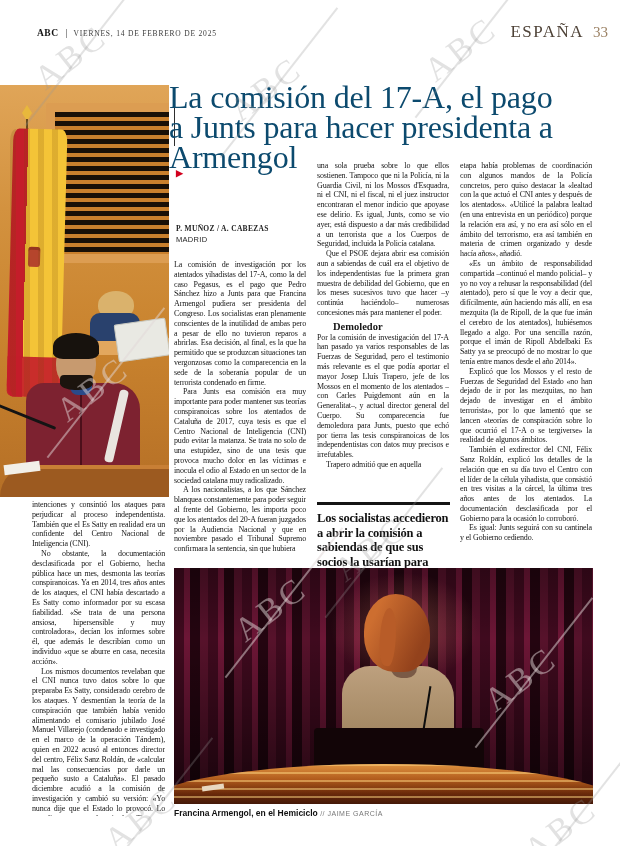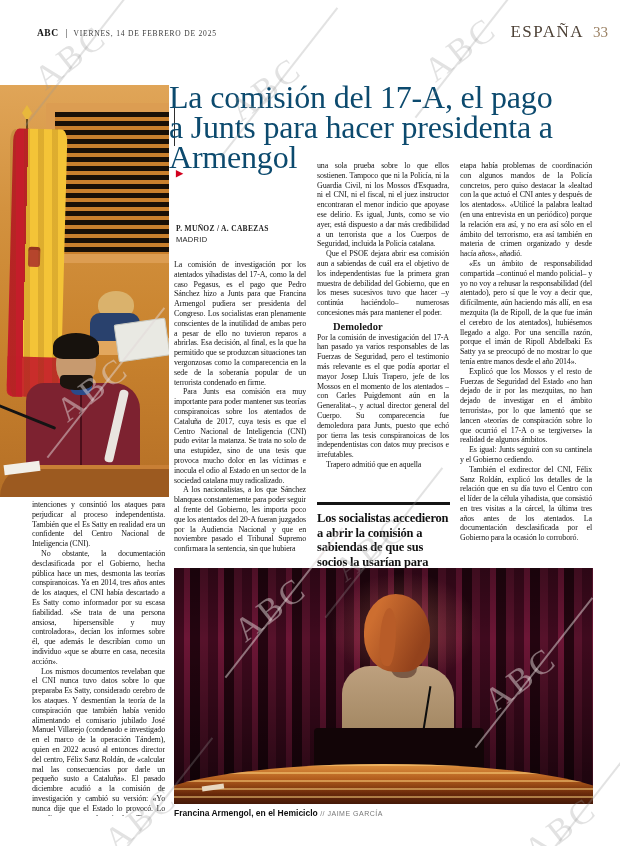--- a/index.html
+++ b/index.html
@@ -194,22 +194,22 @@
         <p>Trapero admitió que en aquella</p>
       </div>
   </div>
 
   <div class="pull-quote">Los socialistas accedieron a abrir la comisión a sabiendas de que sus socios la usarían para propagar sus tesis conspiranoicas</div>
 
   <div class="col col3">
       <p>etapa había problemas de coordinación con algunos mandos de la Policía concretos, pero quiso destacar la «lealtad con la que actuó el CNI antes y después de los atentados». «Utilicé la palabra lealtad (en una entrevista en un periódico) porque la relación era así, y no era así sólo en el ámbito del terrorismo, era así también en materia de crimen organizado y desde hacía años», añadió.</p>
       <p>«Es un ámbito de responsabilidad compartida –continuó el mando policial– y yo no voy a rehusar la responsabilidad (del atentado), pero sí que le voy a decir que, difícilmente, aún haciendo más allí, en esa mezquita (la de Ripoll, de la que fue imán el cerebro de los atentados), hubiésemos llegado a algo. Por una sencilla razón, porque el imán de Ripoll Abdelbaki Es Satty ya se preocupó de no mostrar lo que tenía entre manos desde el año 2014».</p>
       <p>Explicó que los Mossos y el resto de Fuerzas de Seguridad del Estado «no han dejado de ir por las mezquitas, no han dejado de investigar en el ámbito terrorista», por lo que lamentó que se lancen «teorías de conspiración sobre lo que ocurrió el 17-A o se tergiverse» la realidad de algunos ámbitos.</p>
+      <p>También el exdirector del CNI, Félix Sanz Roldán, explicó los detalles de la relación que en su día tuvo el Centro con el líder de la célula yihadista, que consistió en tres visitas a la cárcel, la última tres años antes de los atentados. La documentación desclasificada por el Gobierno para la ocasión lo corroboró.</p>
       <p>Es igual: Junts seguirá con su cantinela y el Gobierno cediendo.</p>
-      <p>También el exdirector del CNI, Félix Sanz Roldán, explicó los detalles de la relación que en su día tuvo el Centro con el líder de la célula yihadista, que consistió en tres visitas a la cárcel, la última tres años antes de los atentados. La documentación desclasificada por el Gobierno para la ocasión lo corroboró.</p>
     </div>
 
   <div class="photo2" aria-hidden="true">
     <div class="curtain-shade"></div>
     <div class="glow"></div>
     <div class="arm-jacket"></div>
     <div class="arm-neck"></div>
     <div class="arm-face"></div>
     <div class="arm-hair"></div>
     <div class="arm-strand"></div>

